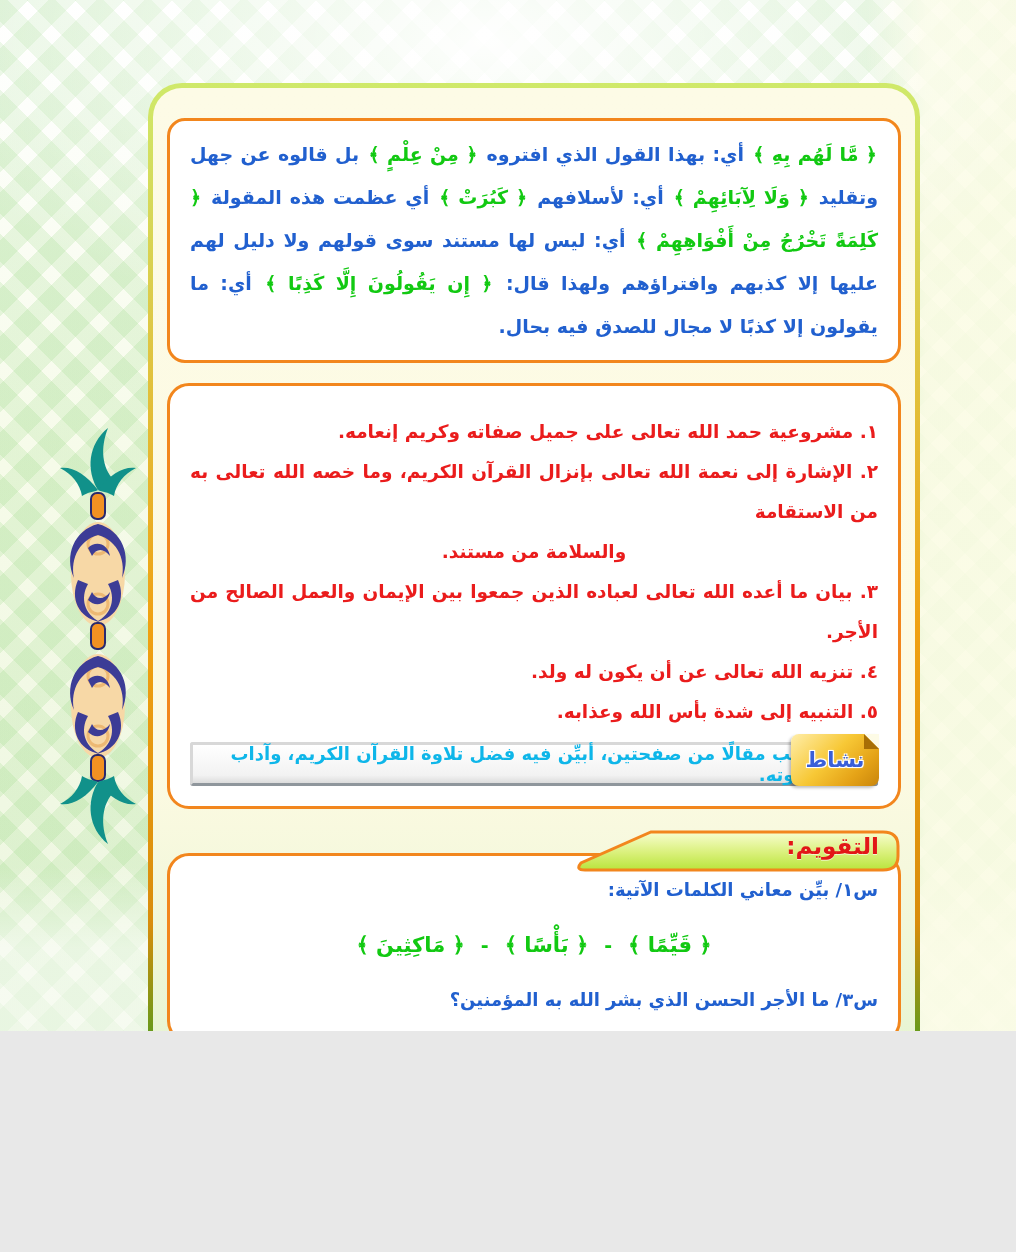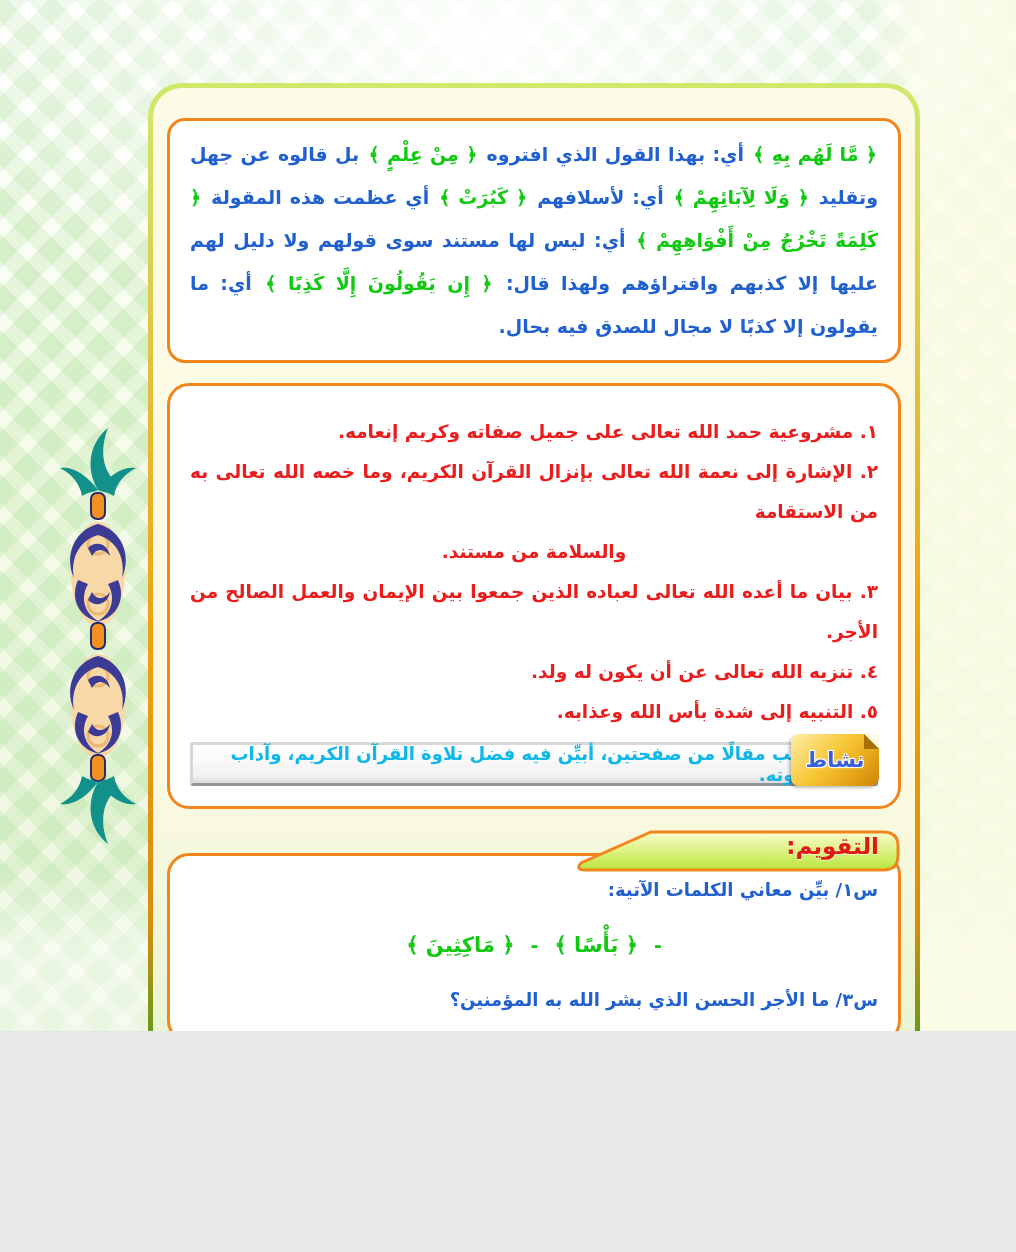--- a/index.html
+++ b/index.html
@@ -208,20 +208,21 @@
                   <stop offset="1" stop-color="#b9e43c"></stop>
               </linearGradient>
             </defs>
             <path d="M80 3 L312 3 Q327 3 327 17 L327 27 Q327 41 312 41 L14 41 Q4 41 10 34 Z" fill="url(#bg2)" stroke="#f2861d" stroke-width="3"></path>
           </svg>
           <span class="banner-label">التقويم:</span>
         </div>
         <div class="block-box eval-box">
           <div class="q-line">س١/ بيِّن معاني الكلمات الآتية:</div>
           <div class="quran-words">
+            <span>﴿ قَيِّمًا ﴾</span>
             <span class="dash">-</span>
             <span>﴿ بَأْسًا ﴾</span>
             <span class="dash">-</span>
             <span>﴿ مَاكِثِينَ ﴾</span>
           </div>
           <div class="q-line">س٣/ ما الأجر الحسن الذي بشر الله به المؤمنين؟</div>
 
         </div>
       </section>
 

